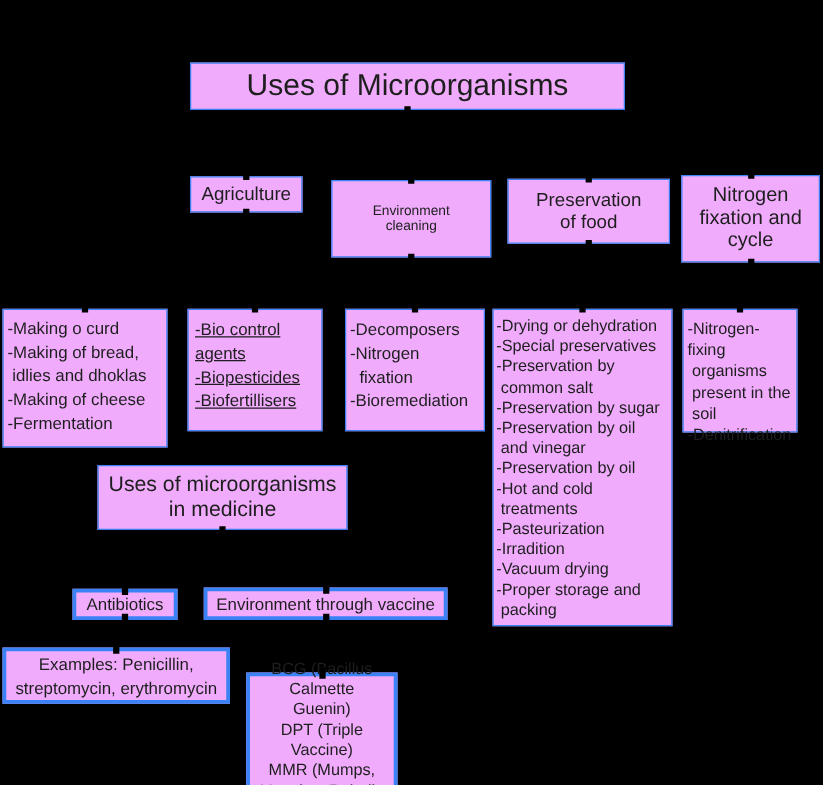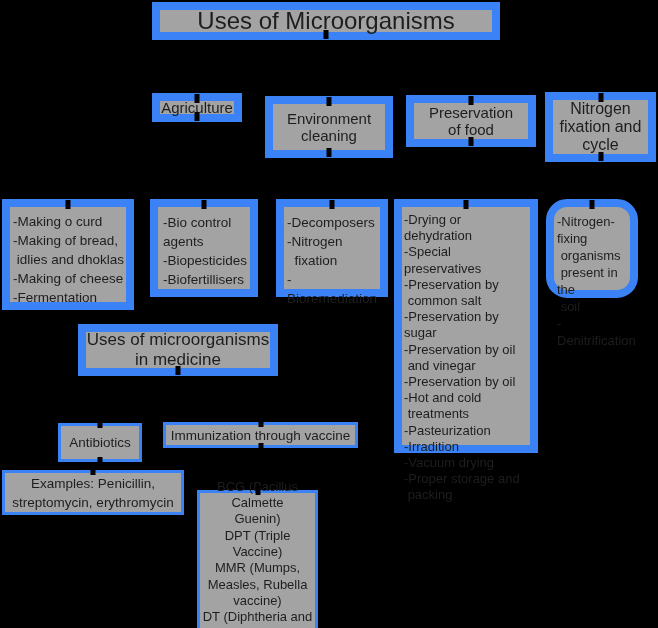--- a/index.html
+++ b/index.html
@@ -1,51 +1,51 @@
 <!DOCTYPE html>
 <html><head>
 <meta charset="utf-8">
 <style>
   html,body{margin:0;padding:0;background:#000;}
   .canvas{
     position:relative;width:658px;height:628px;background:#000;overflow:hidden;
     font-family:"Liberation Sans",sans-serif;color:#1e1e1e;
   }
   .box{
-    position:absolute;background:#a3a3a3;border:8px solid #3b82f6;
-    box-sizing:border-box;display:flex;align-items:center;justify-content:center;
+    position:absolute;background:#f0abfc;border:1px solid #3b82f6;
+    box-sizing:border-box;display:flex;align-items:center;justify-content:center;margin-top:48px;
   }
   .box .txt{white-space:pre-line;text-align:center;width:100%;}
   .box.list{align-items:flex-start;justify-content:flex-end;}
   .box.list .txt{white-space:pre-wrap;text-align:left;}
   .thin{border-width:3px;}
   
   .tick-t::before,.tick-b::after{
     content:"";position:absolute;left:50%;transform:translateX(-50%);
     width:5px;height:9px;background:#000;z-index:2;
   }
   .tick-t::before{top:-7px;}
   .tick-b::after{bottom:-7px;}
 
   
   #box-title{left:152px;top:2px;width:348px;height:38px;font-size:24px;}
   #hdr-0{left:2px;top:95px;width:132px;height:52px;font-size:15px;}
   #hdr-1{left:152px;top:93px;width:90px;height:29px;font-size:15px;}
-  #hdr-2{left:265px;top:96px;width:128px;height:62px;font-size:15px;align-items:center;}
+  #hdr-2{left:265px;top:96px;width:128px;height:62px;font-size:11px;align-items:center;}
   #hdr-3{left:406px;top:95px;width:130px;height:52px;font-size:15px;}
   #hdr-4{left:545px;top:92px;width:111px;height:70px;font-size:16px;}
 
   #list-0{left:2px;top:199px;width:132px;height:111px;font-size:13.5px;line-height:19px;padding:5px 1px 0 3px;}
-  #list-1{left:150px;top:199px;width:108px;height:98px;font-size:13.5px;line-height:19px;padding:6px 1px 0 5px;}
+  #list-1{left:150px;top:199px;width:108px;height:98px;font-size:13.5px;line-height:19px;padding:6px 1px 0 5px;text-decoration:underline;}
   #list-2{left:276px;top:199px;width:112px;height:98px;font-size:13.5px;line-height:19px;padding:6px 0 4px 3px;}
   #list-3{left:394px;top:199px;width:144px;height:254px;font-size:13px;line-height:16.2px;padding:5px 0 0 2px;}
-  #list-4{left:546px;top:199px;width:92px;height:99px;font-size:13px;line-height:17px;padding:6px 0 0 3px;border-radius:21px;}
+  #list-4{left:546px;top:199px;width:92px;height:99px;font-size:13px;line-height:17px;padding:6px 0 0 3px;}
 
   #box-medicine{left:78px;top:324px;width:200px;height:52px;font-size:17px;}
-  #box-antibiotics{left:58px;top:423px;width:84px;height:39px;font-size:13.5px;}
+  #box-antibiotics{left:58px;top:423px;width:84px;height:25px;font-size:13.5px;}
   #box-immunization{left:163px;top:422px;width:195px;height:26px;font-size:13.5px;}
   #box-examples{left:2px;top:470px;width:182px;height:45px;font-size:13.5px;line-height:19px;align-items:center;}
   #box-vaccines{left:197px;top:490px;width:121px;height:157px;font-size:13px;line-height:16.3px;}
 </style>
 </head>
 <body>
 
 <div class="canvas">
 
   <div class="box tick-b" id="box-title">
@@ -114,21 +114,21 @@
   </div>
 
   <div class="box tick-b" id="box-medicine">
     <span class="txt">Uses of microorganisms
 in medicine</span>
   </div>
   <div class="box thin tick-t tick-b" id="box-antibiotics">
     <span class="txt">Antibiotics</span>
   </div>
   <div class="box thin tick-t tick-b" id="box-immunization">
-    <span class="txt">Immunization through vaccine</span>
+    <span class="txt">Environment through vaccine</span>
   </div>
   <div class="box thin tick-t" id="box-examples">
     <span class="txt">Examples: Penicillin,
 streptomycin, erythromycin</span>
   </div>
   <div class="box thin tick-t" id="box-vaccines">
     <span class="txt">BCG (Bacillus Calmette
 Guenin)
 DPT (Triple Vaccine)
 MMR (Mumps,

